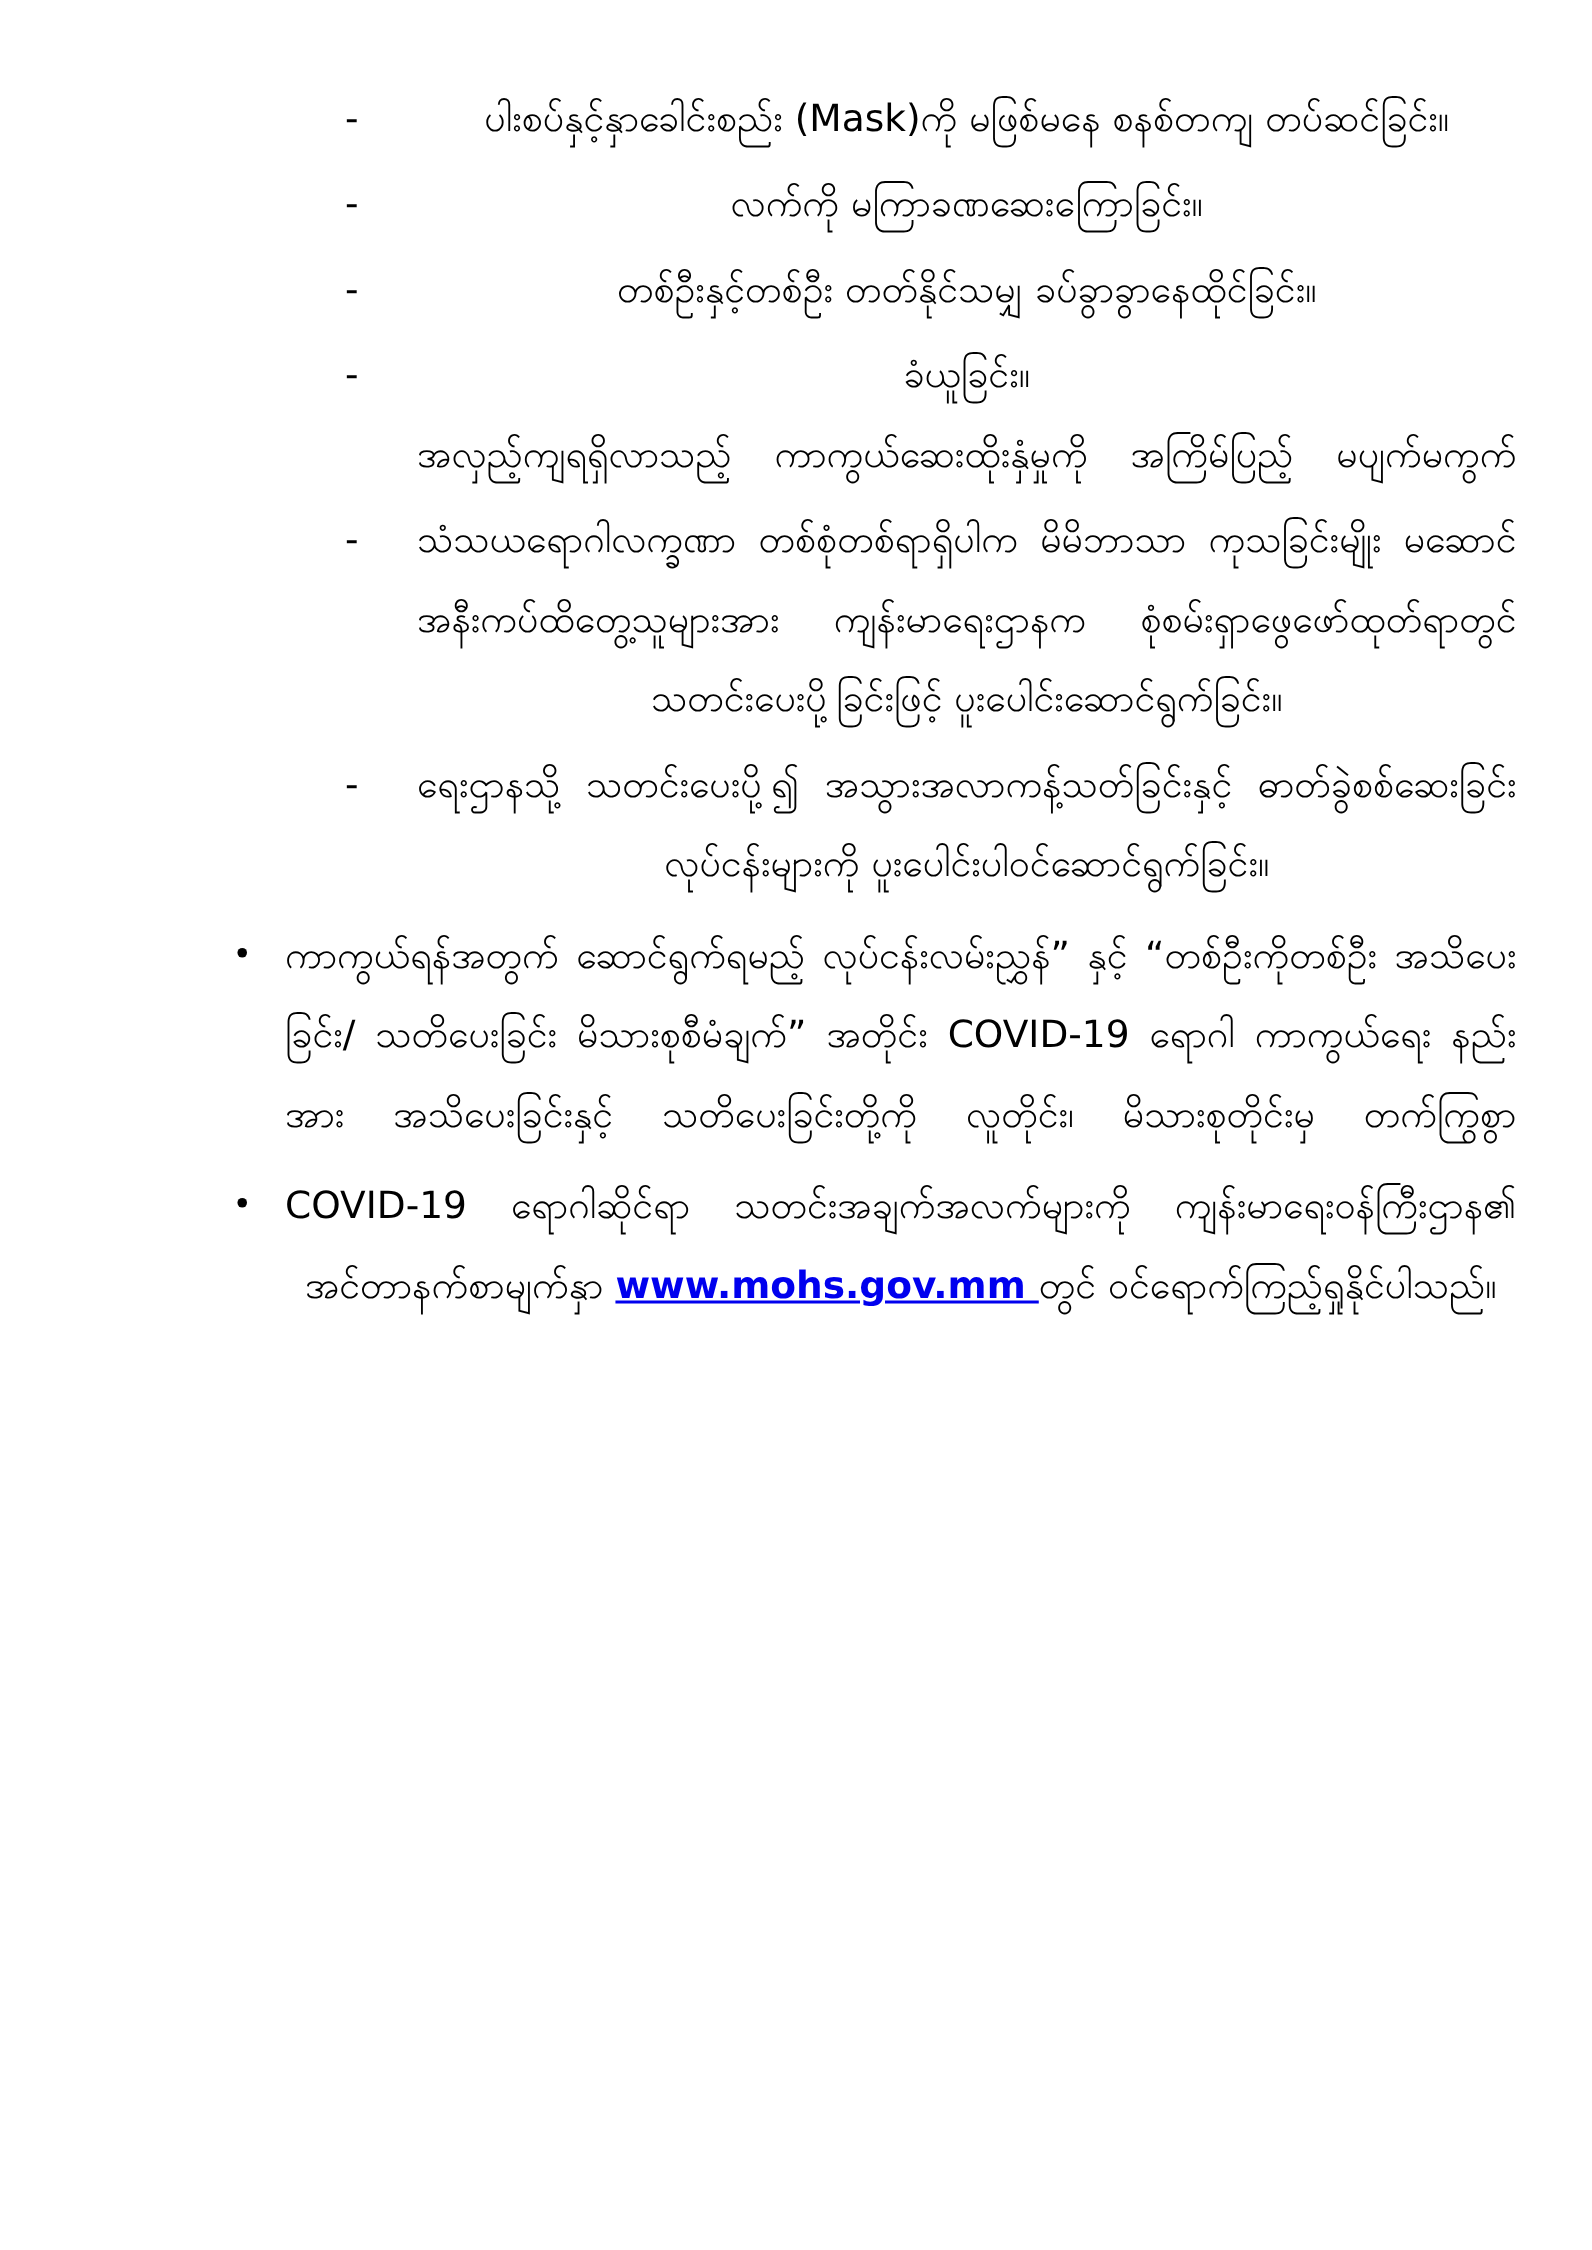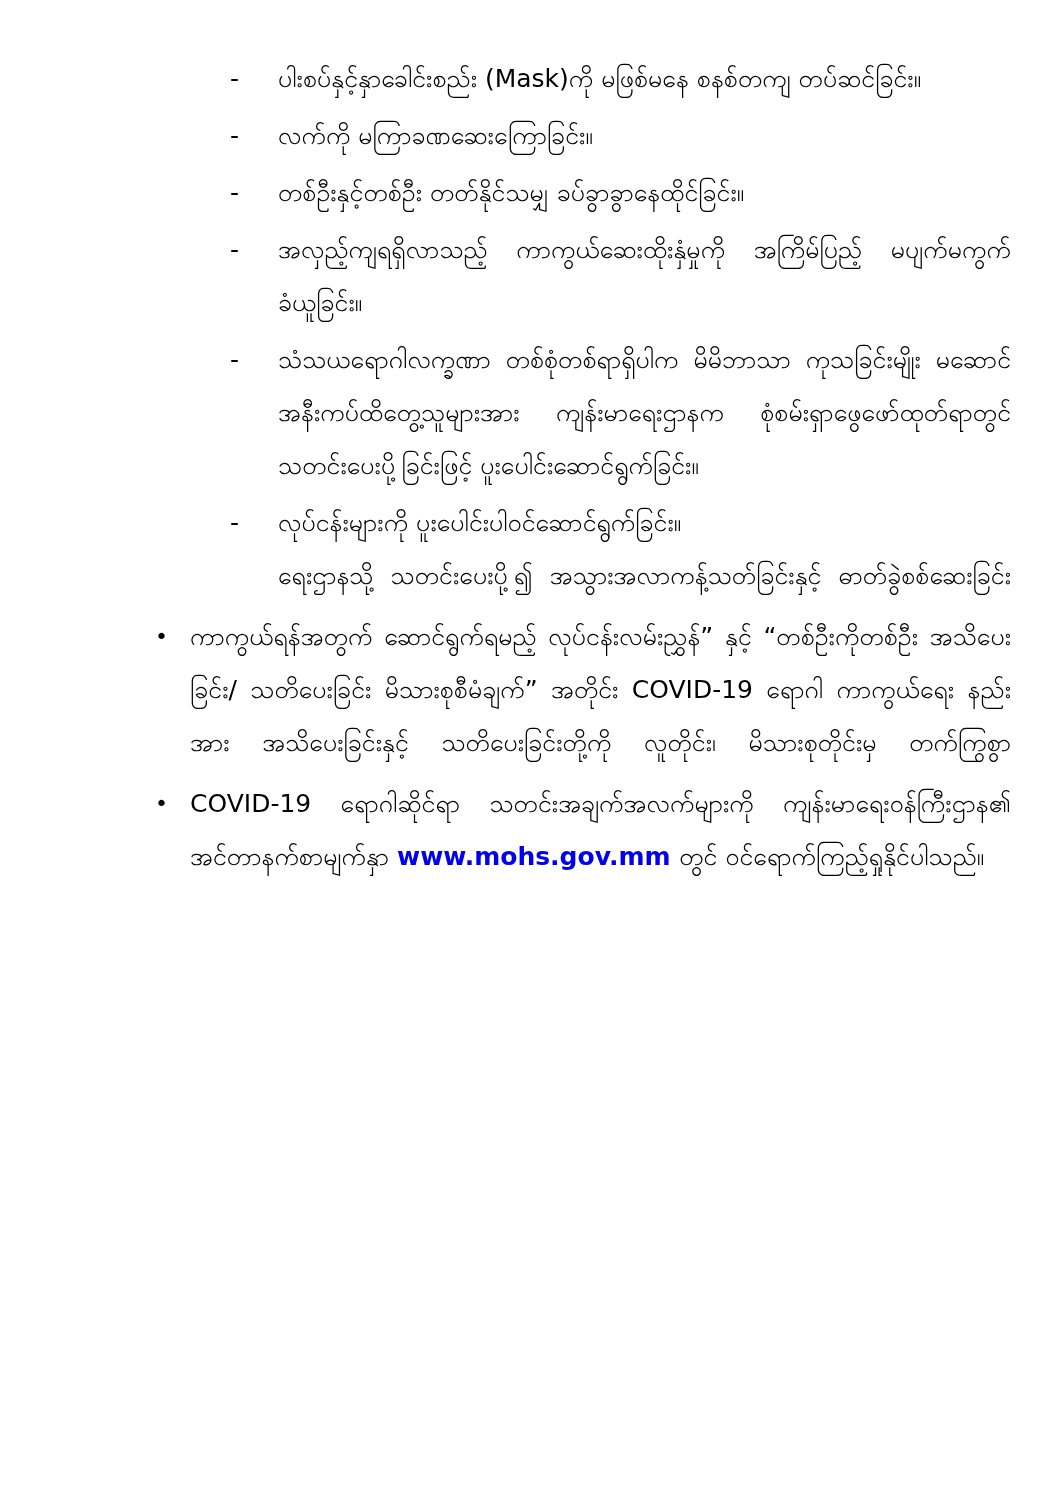--- a/index.html
+++ b/index.html
@@ -36,30 +36,31 @@
     overflow: hidden;
   }
   .dash-item .marker { width: 48px; }
   .bullet-item .marker { width: 35px; font-size: 22px; }
   .lines { flex: 1 1 auto; min-width: 0; }
   .line {
     height: 53px;
     line-height: 53px;
     overflow: hidden;
     white-space: nowrap;
-    text-align: left;
+    text-align: center;
   }
   .line.just {
     white-space: normal;
     text-align: justify;
     text-align-last: justify;
   }
   a.doc-link {
     color: #0000ee;
     font-weight: bold;
+    text-decoration: underline;
     cursor: pointer;
   }
 </style>
 </head>
 <body>
 
 <div class="page">
 
   <div class="list-item dash-item">
     <span class="marker">-</span>
@@ -78,39 +79,39 @@
   <div class="list-item dash-item">
     <span class="marker">-</span>
     <div class="lines">
       <div class="line">တစ်ဦးနှင့်တစ်ဦး တတ်နိုင်သမျှ ခပ်ခွာခွာနေထိုင်ခြင်း။</div>
     </div>
   </div>
 
   <div class="list-item dash-item">
     <span class="marker">-</span>
     <div class="lines">
+      <div class="line">ခံယူခြင်း။</div>
       <div class="line just">အလှည့်ကျရရှိလာသည့် ကာကွယ်ဆေးထိုးနှံမှုကို အကြိမ်ပြည့် မပျက်မကွက်</div>
-      <div class="line">ခံယူခြင်း။</div>
     </div>
   </div>
 
   <div class="list-item dash-item">
     <span class="marker">-</span>
     <div class="lines">
       <div class="line just">သံသယရောဂါလက္ခဏာ တစ်စုံတစ်ရာရှိပါက မိမိဘာသာ ကုသခြင်းမျိုး မဆောင်</div>
       <div class="line just">အနီးကပ်ထိတွေ့သူများအား ကျန်းမာရေးဌာနက စုံစမ်းရှာဖွေဖော်ထုတ်ရာတွင်</div>
       <div class="line">သတင်းပေးပို့ခြင်းဖြင့် ပူးပေါင်းဆောင်ရွက်ခြင်း။</div>
     </div>
   </div>
 
   <div class="list-item dash-item">
     <span class="marker">-</span>
     <div class="lines">
+      <div class="line just">ရေးဌာနသို့ သတင်းပေးပို့၍ အသွားအလာကန့်သတ်ခြင်းနှင့် ဓာတ်ခွဲစစ်ဆေးခြင်း</div>
       <div class="line">လုပ်ငန်းများကို ပူးပေါင်းပါဝင်ဆောင်ရွက်ခြင်း။</div>
-      <div class="line just">ရေးဌာနသို့ သတင်းပေးပို့၍ အသွားအလာကန့်သတ်ခြင်းနှင့် ဓာတ်ခွဲစစ်ဆေးခြင်း</div>
     </div>
   </div>
 
   <div class="list-item bullet-item">
     <span class="marker">•</span>
     <div class="lines">
       <div class="line just">ကာကွယ်ရန်အတွက် ဆောင်ရွက်ရမည့် လုပ်ငန်းလမ်းညွှန်” နှင့် “တစ်ဦးကိုတစ်ဦး အသိပေး</div>
       <div class="line just">ခြင်း/ သတိပေးခြင်း မိသားစုစီမံချက်” အတိုင်း COVID-19 ရောဂါ ကာကွယ်ရေး နည်းလမ်းများ</div>
       <div class="line just">အား အသိပေးခြင်းနှင့် သတိပေးခြင်းတို့ကို လူတိုင်း၊ မိသားစုတိုင်းမှ တက်ကြွစွာ</div>
     </div>

